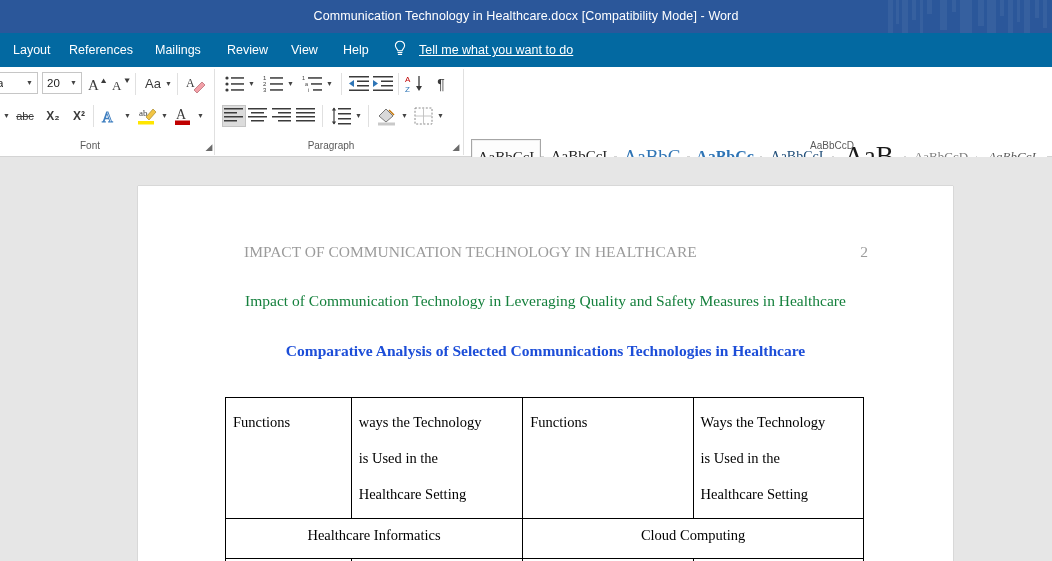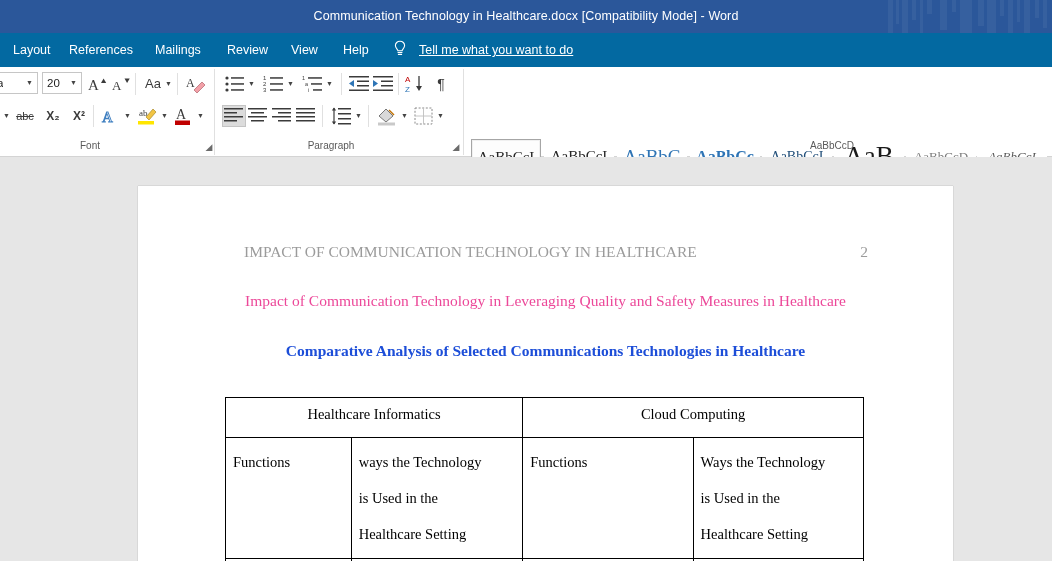--- a/index.html
+++ b/index.html
@@ -113,21 +113,21 @@
     font-size: 15.5px; color: #9b9b9b; white-space: nowrap; margin-left: 11px;
   }
   .doc-pageno {
     position: absolute; left: 700px; top: 57px; width: 30px;
     font-family: "Liberation Serif", serif;
     font-size: 15.5px; color: #9b9b9b; text-align: right;
   }
   .doc-title {
     position: absolute; left: 0; right: 0; top: 106px;
     font-family: "Liberation Serif", serif;
-    font-size: 15.5px; color: #ec4899; text-align: center; white-space: nowrap;
+    font-size: 15.5px; color: #15803d; text-align: center; white-space: nowrap;
   }
   .doc-subtitle {
     position: absolute; left: 0; right: 0; top: 156px;
     font-family: "Liberation Serif", serif;
     font-size: 15.5px; font-weight: bold; color: #1d4ed8; text-align: center; white-space: nowrap;
   }
 
   
   table.doctable {
     position: absolute; left: 87px; top: 211px; width: 639px;
@@ -401,42 +401,42 @@
 
       <div class="doc-header">IMPACT OF COMMUNICATION TECHNOLOGY IN HEALTHCARE</div>
       <div class="doc-pageno">2</div>
 
       <div class="doc-title">Impact of Communication Technology in Leveraging Quality and Safety Measures in Healthcare</div>
       <div class="doc-subtitle">Comparative Analysis of Selected Communications Technologies in Healthcare</div>
 
       <table class="doctable">
         <tbody>
             <tr>
+          <td style="width:118px;">
+            <div class="cellline">Functions</div>
+          </td>
+          <td style="width:161px;">
+            <div class="cellline">ways the Technology</div>
+            <div class="cellline">is Used in the</div>
+            <div class="cellline">Healthcare Setting</div>
+          </td>
+          <td style="width:160px;">
+            <div class="cellline">Functions</div>
+          </td>
+          <td style="width:160px;">
+            <div class="cellline">Ways the Technology</div>
+            <div class="cellline">is Used in the</div>
+            <div class="cellline">Healthcare Setting</div>
+          </td>
+        </tr>
+        <tr>
           <td class="hdr" colspan="2">Healthcare Informatics</td>
           <td class="hdr" colspan="2">Cloud Computing</td>
         </tr>
         <tr>
-          <td style="width:118px;">
-            <div class="cellline">Functions</div>
-          </td>
-          <td style="width:161px;">
-            <div class="cellline">ways the Technology</div>
-            <div class="cellline">is Used in the</div>
-            <div class="cellline">Healthcare Setting</div>
-          </td>
-          <td style="width:160px;">
-            <div class="cellline">Functions</div>
-          </td>
-          <td style="width:160px;">
-            <div class="cellline">Ways the Technology</div>
-            <div class="cellline">is Used in the</div>
-            <div class="cellline">Healthcare Setting</div>
-          </td>
-        </tr>
-        <tr>
           <td style="height:60px;">
             
           </td>
           <td>
             
           </td>
           <td>
             
           </td>
           <td>

